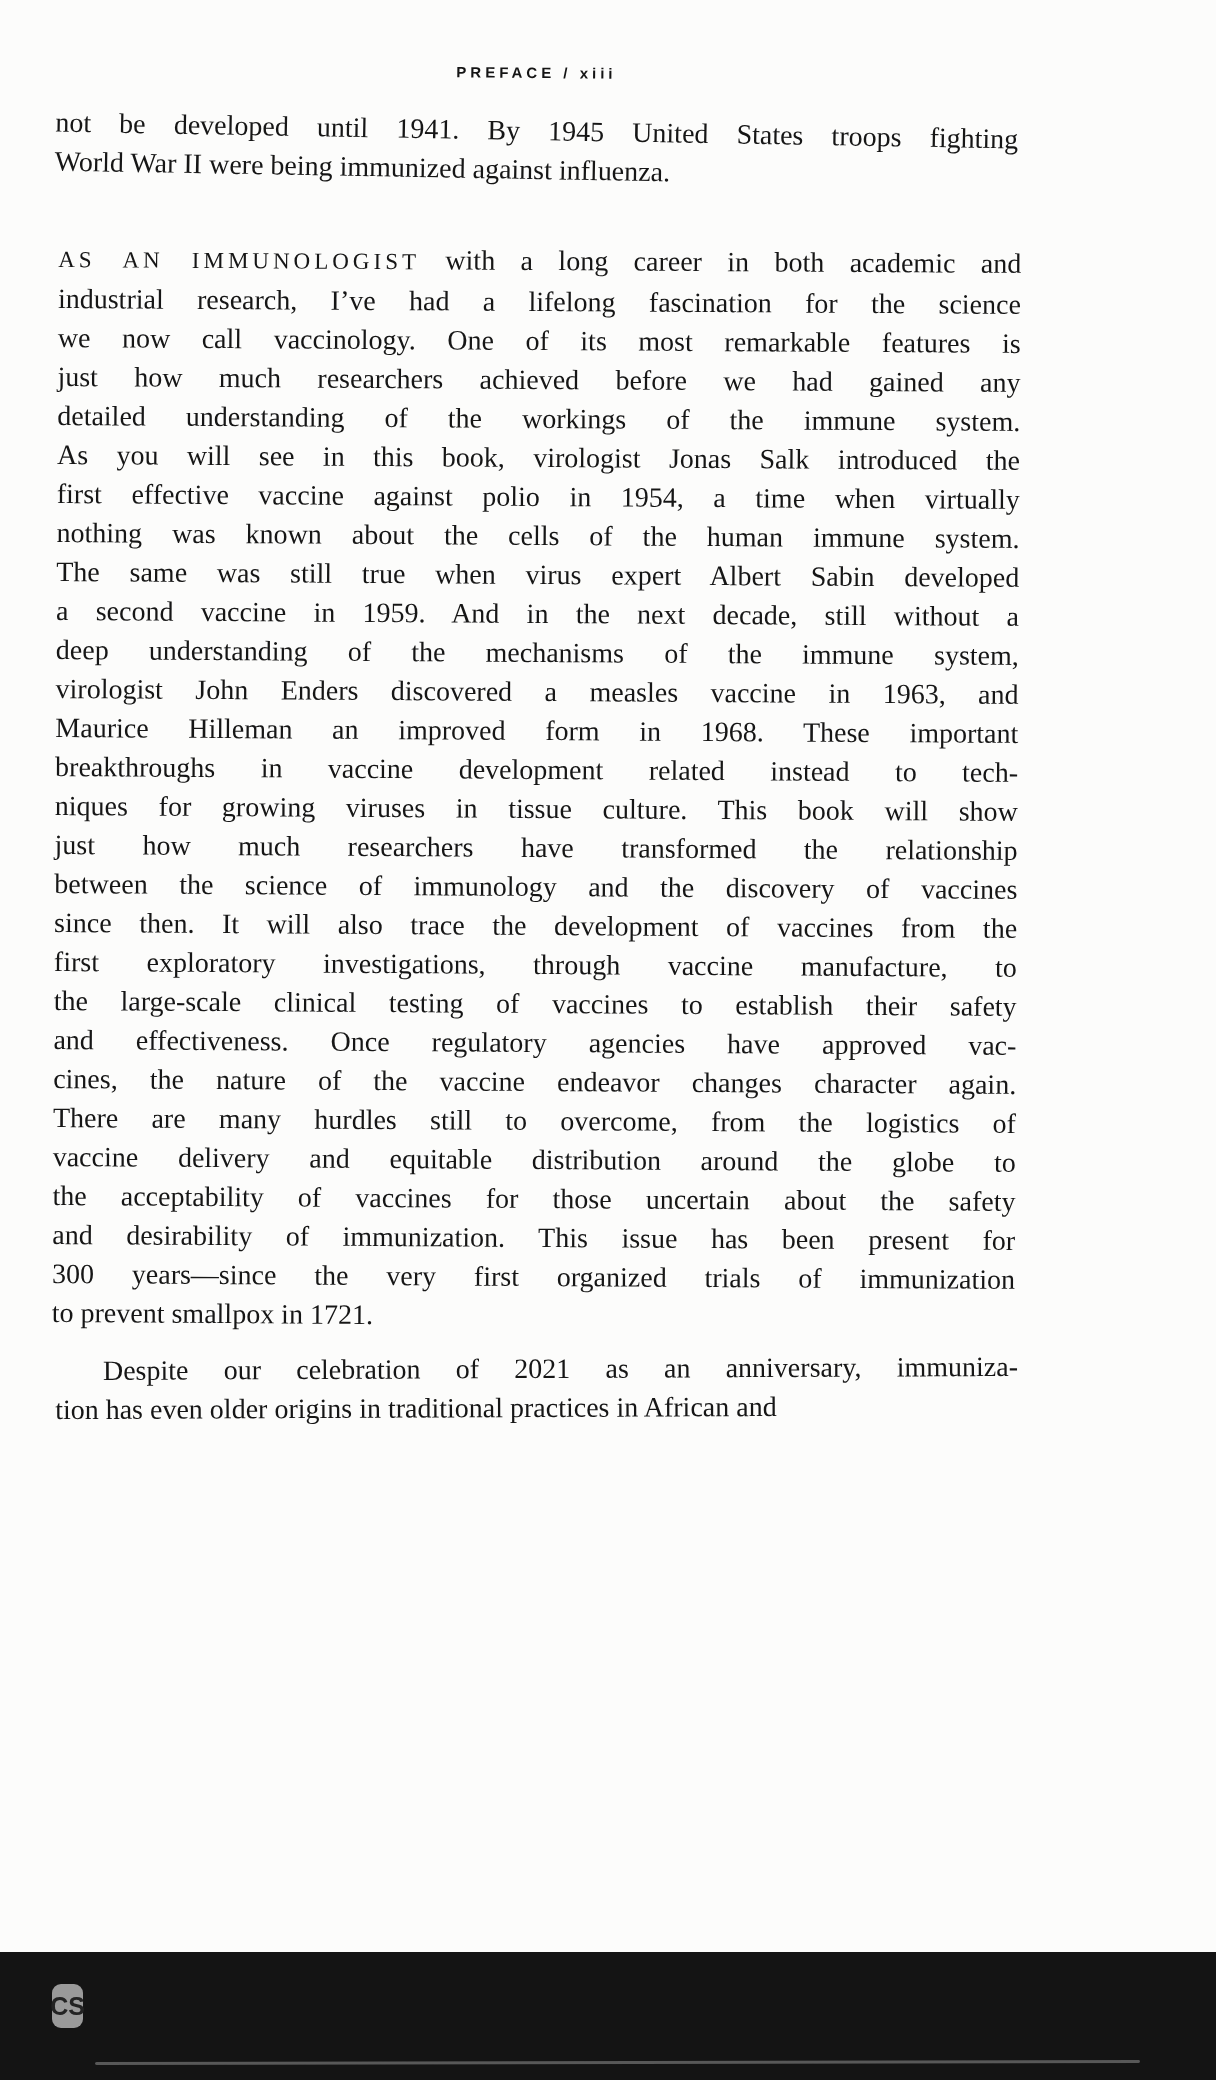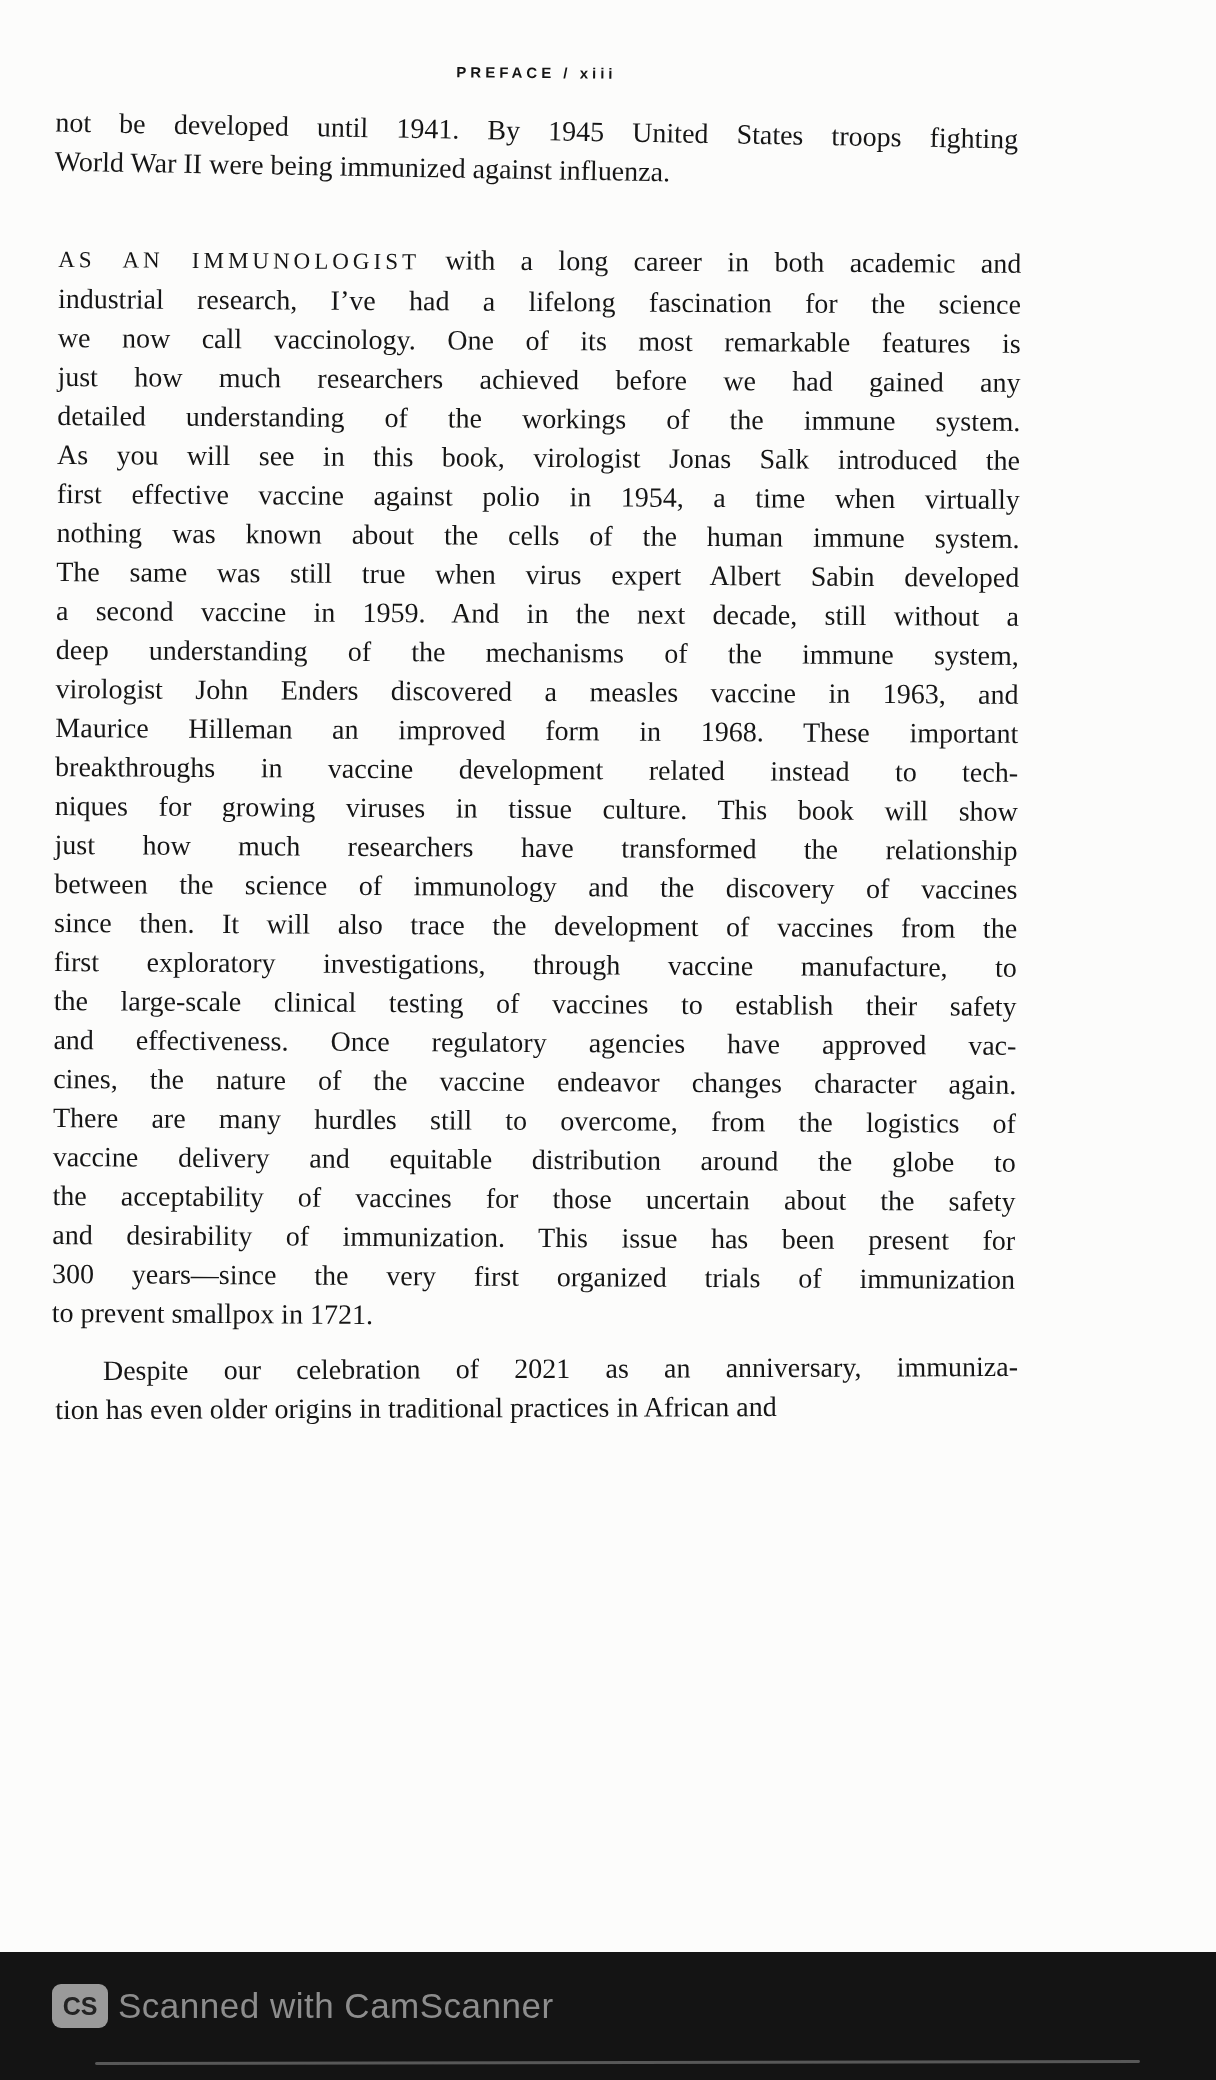--- a/index.html
+++ b/index.html
@@ -72,21 +72,21 @@
     left: 0;
     right: 0;
     bottom: 0;
     height: 128px;
     background: #141414;
   }
   .cs-badge {
     position: absolute;
     left: 52px;
     top: 32px;
-    width: 56px;
+    width: 31px;
     height: 44px;
     background: #9a9a9a;
     border-radius: 9px;
     display: flex;
     align-items: center;
     justify-content: center;
     font-family: "Liberation Sans", sans-serif;
     font-weight: 700;
     font-size: 25px;
     color: #232323;
@@ -164,16 +164,15 @@
       <div class="line indent">Despite our celebration of 2021 as an anniversary, immuniza-</div>
       <div class="line last">tion has even older origins in traditional practices in African and</div>
     </div>
 
   </div>
 
   <div class="watermark-bar">
     <div class="cs-badge">
       <span>CS</span>
     </div>
-    <div class="cs-text">Scanned with CamScanner</div>
     <div class="page-edge-line"></div>
   </div>
 </div>
 
 </body></html>

